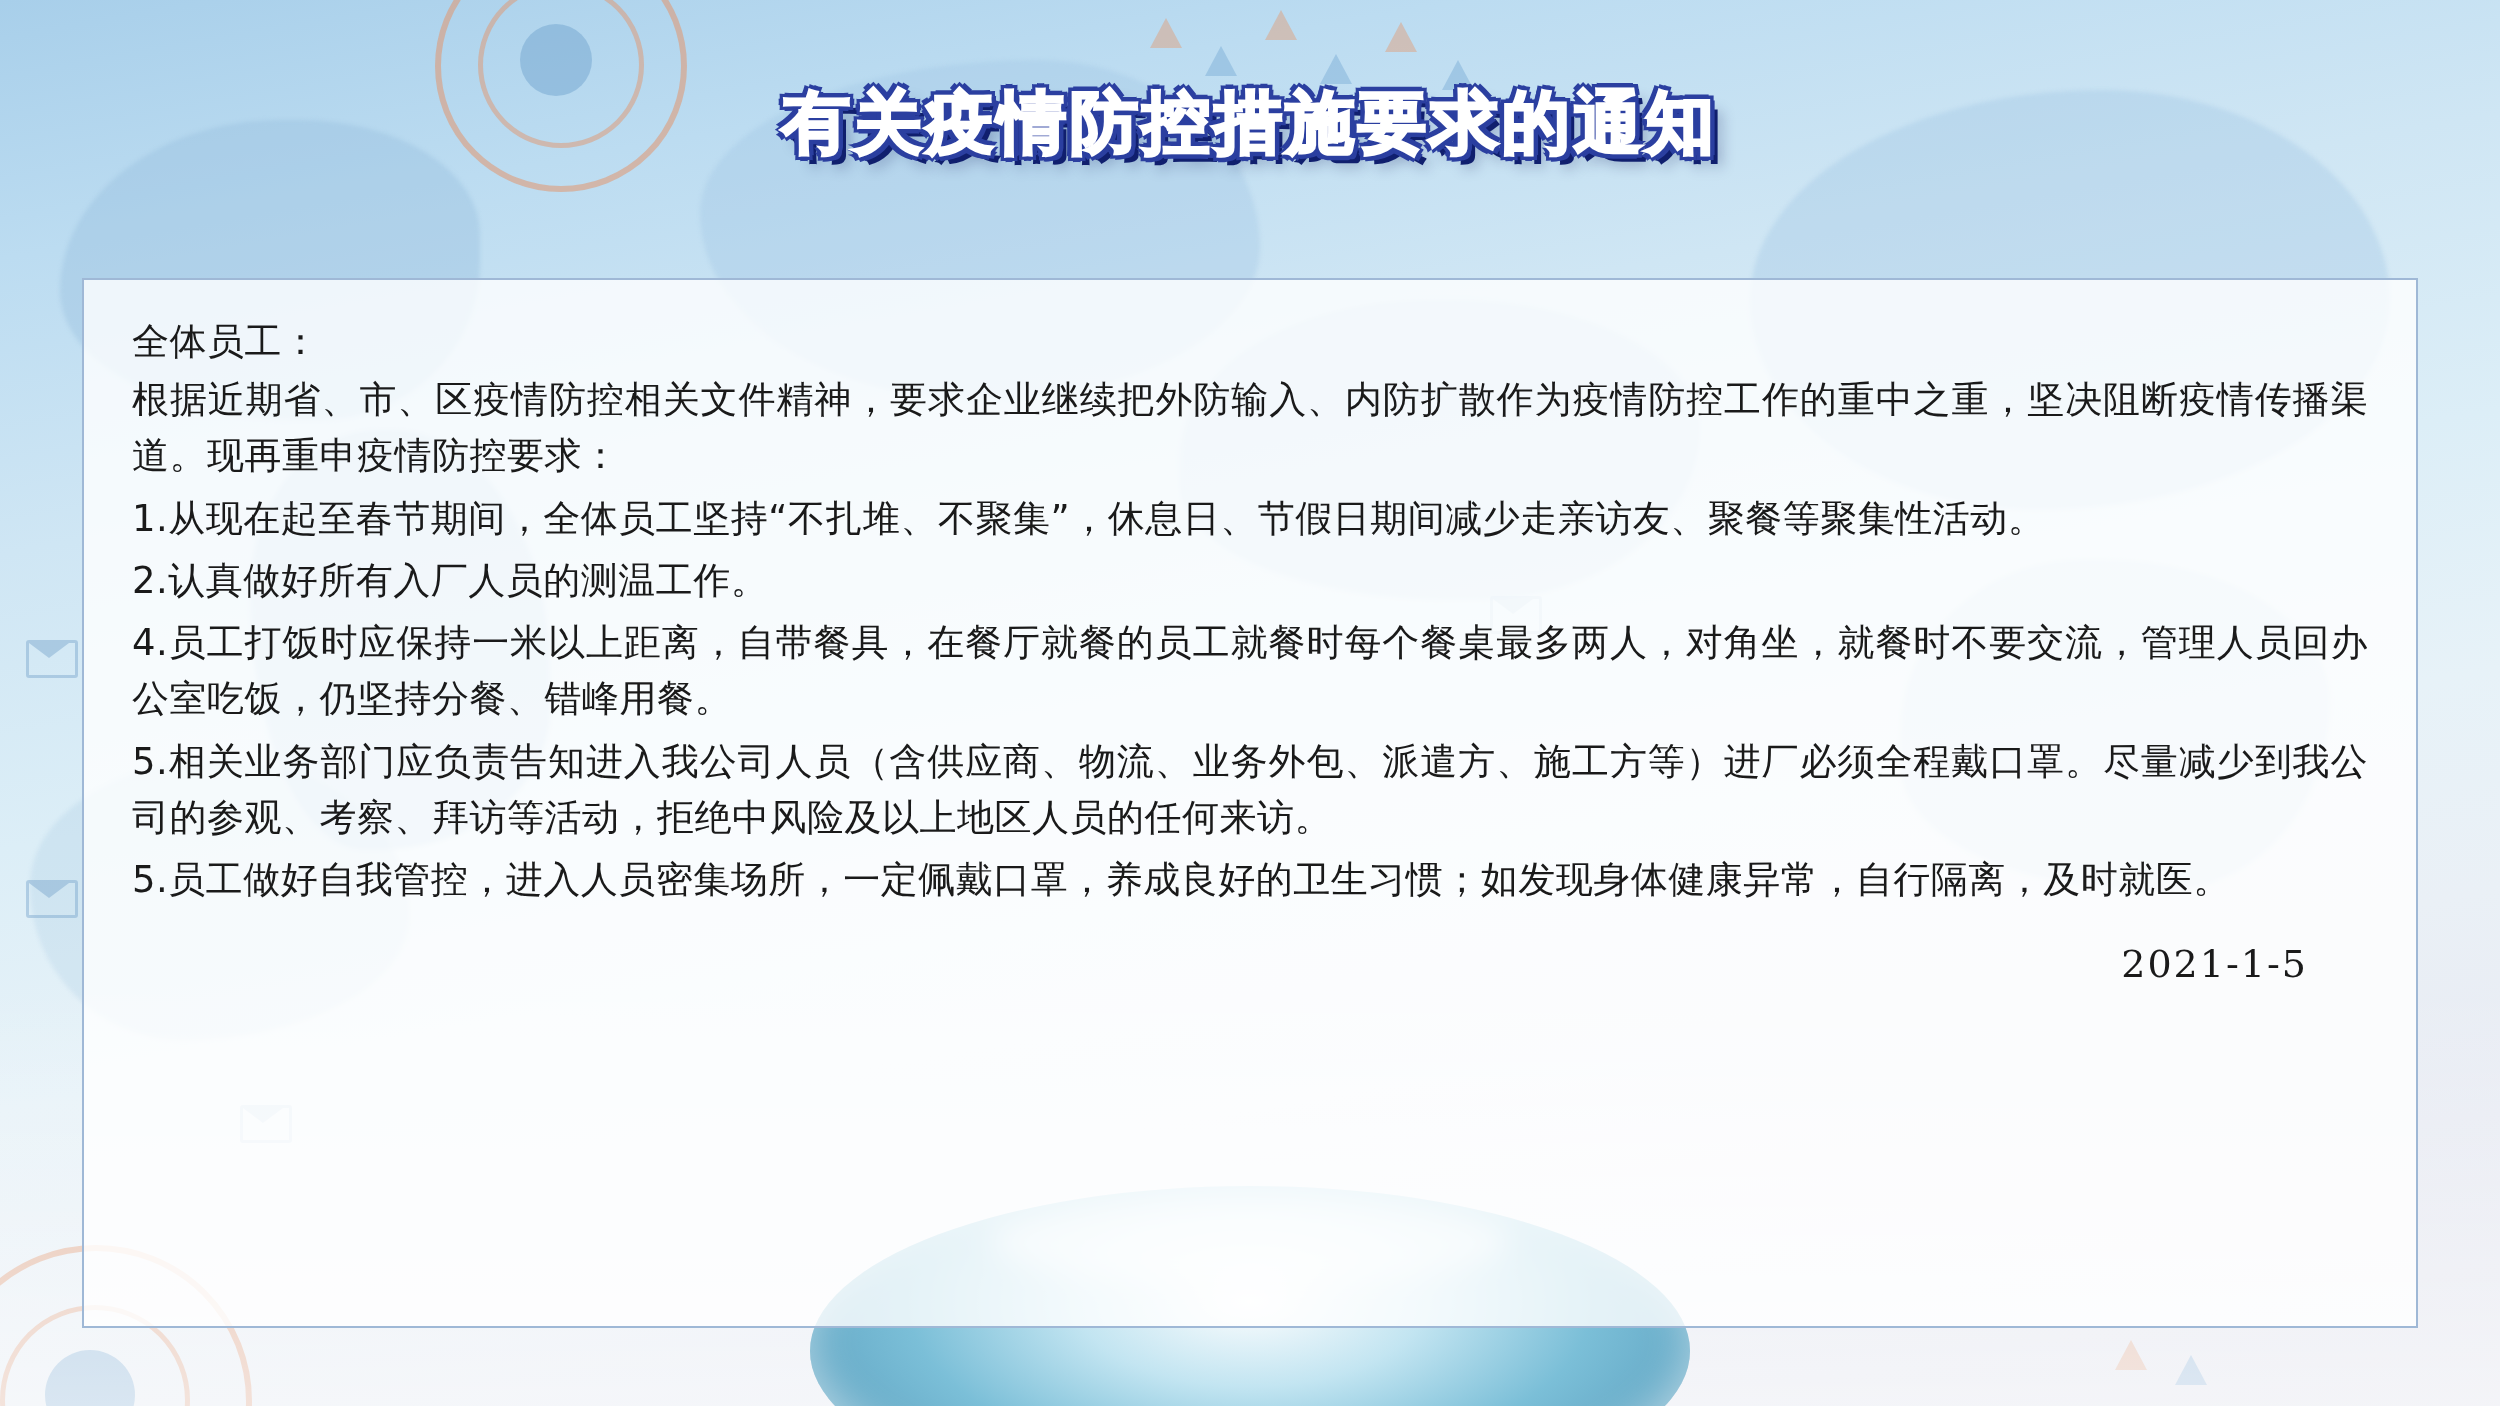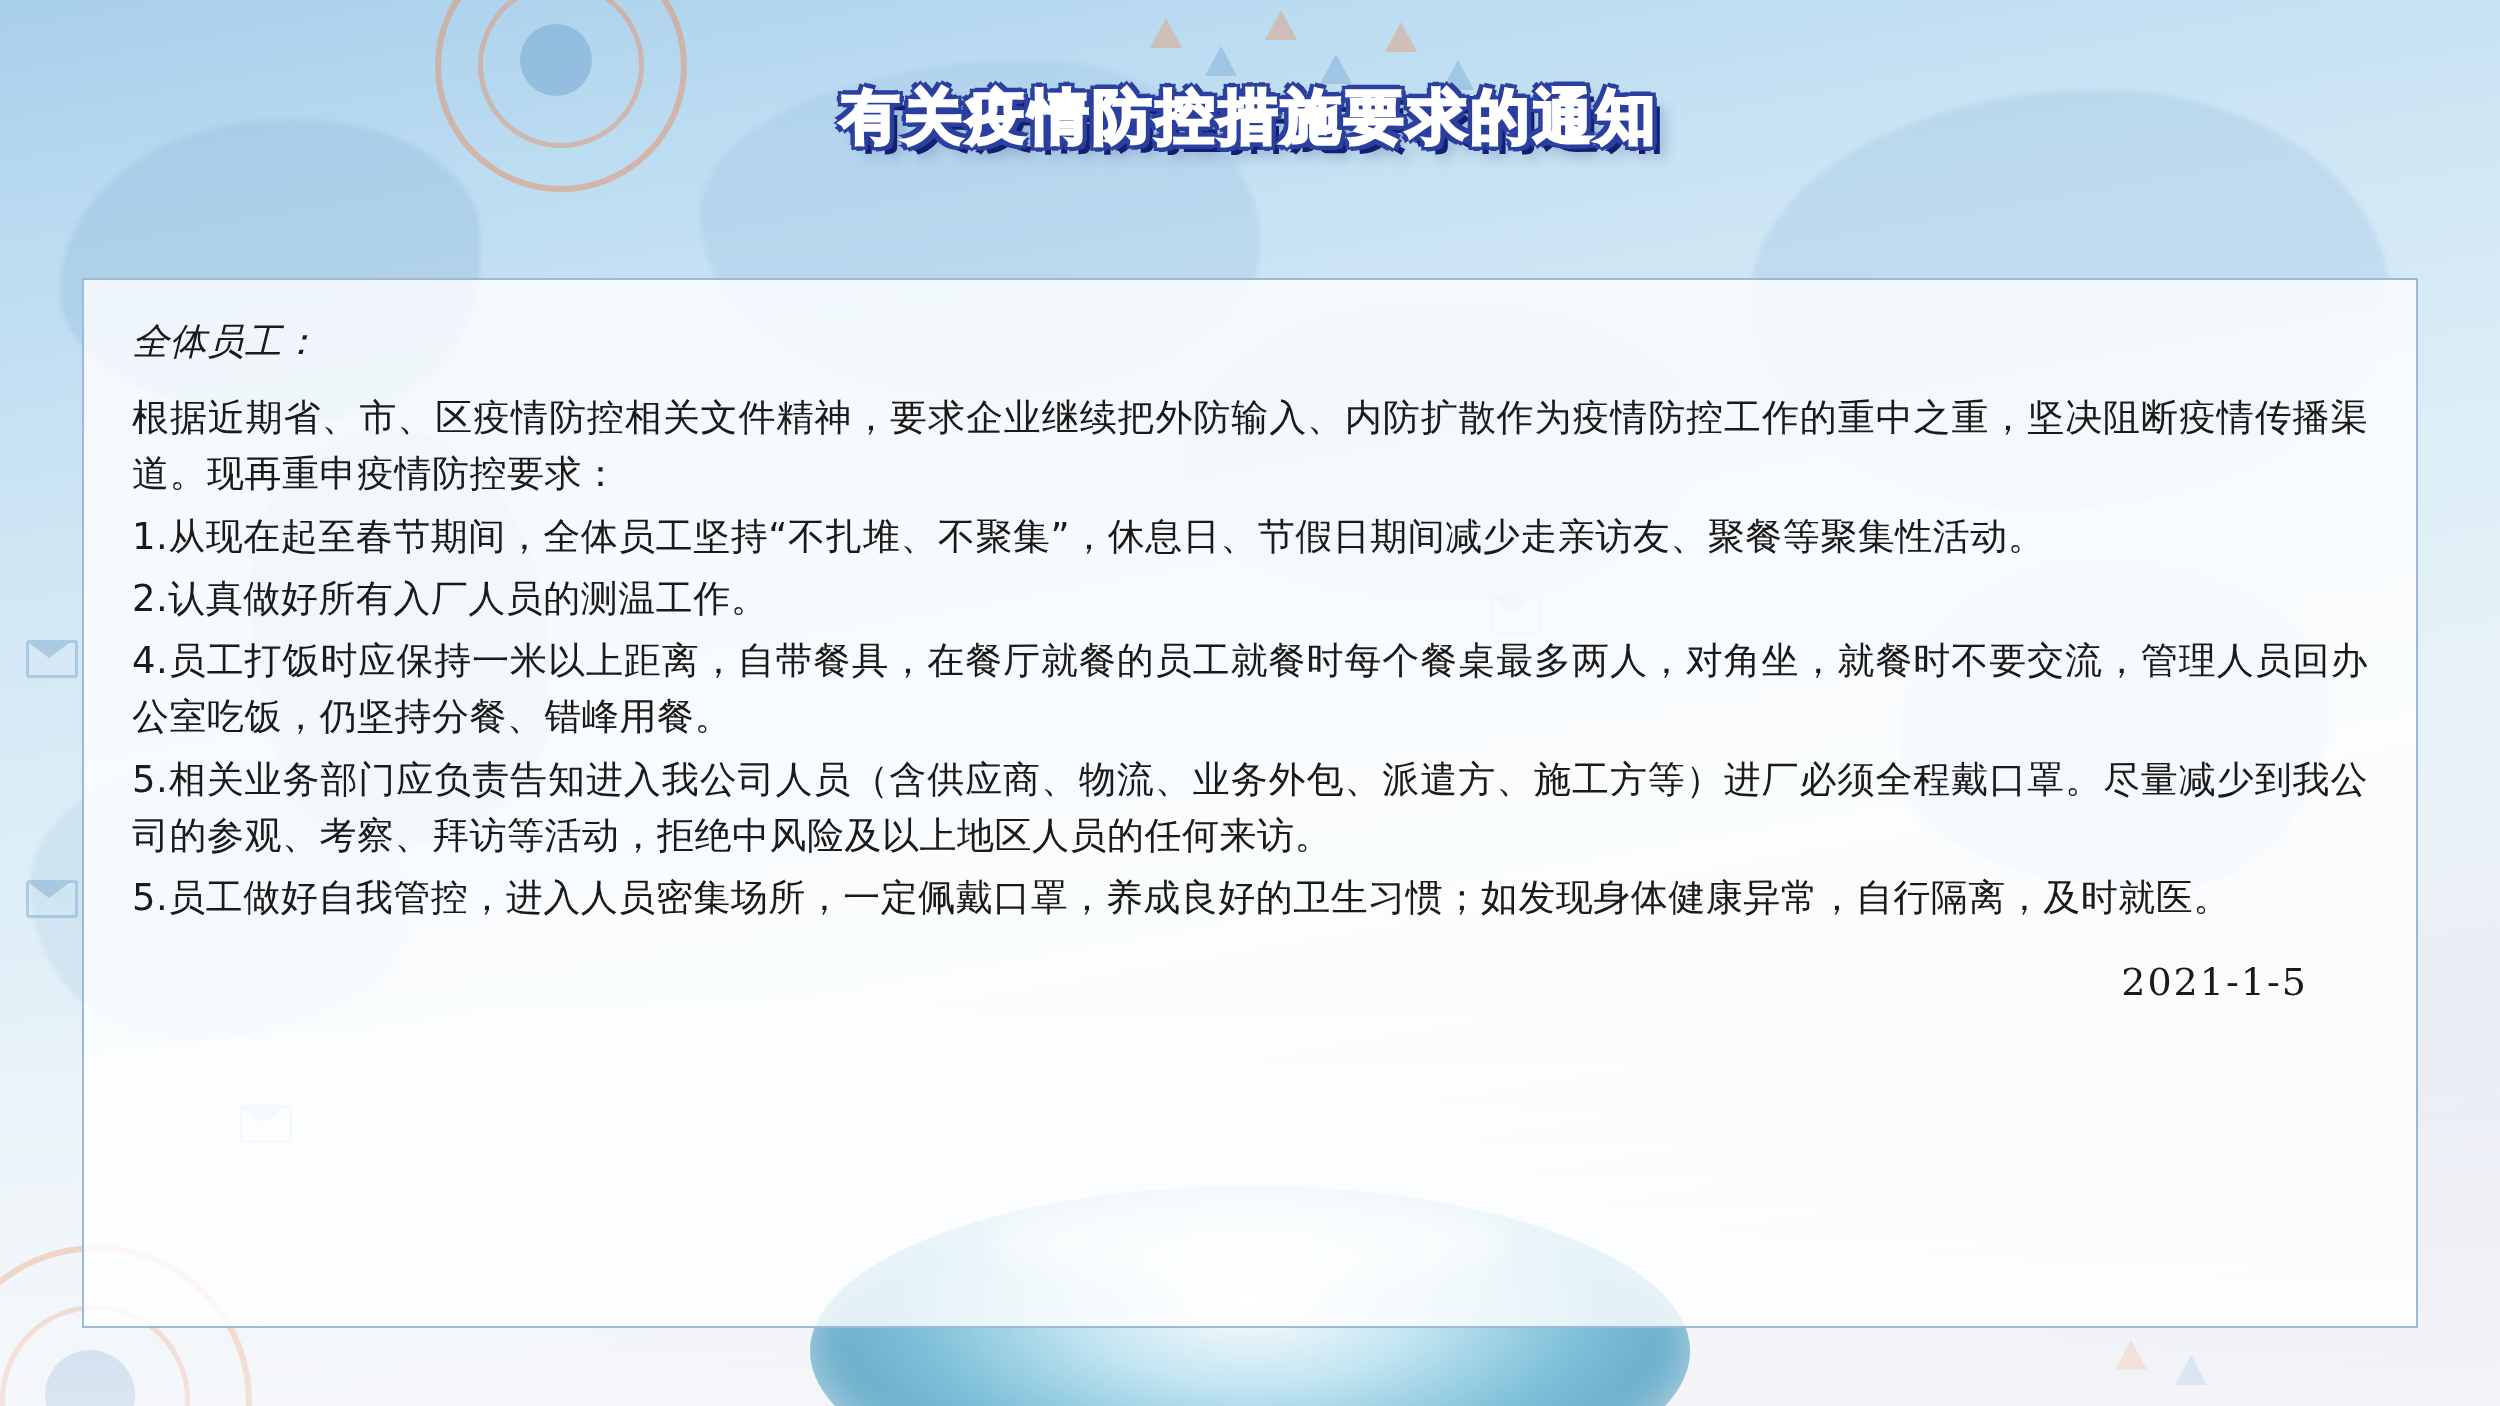--- a/index.html
+++ b/index.html
@@ -153,21 +153,21 @@
     position: absolute;
     left: 0;
     right: 0;
     top: 78px;
     text-align: center;
     z-index: 6;
   }
   #poster-title {
     display: inline-block;
     font-family: "DejaVu Sans", "Liberation Sans", sans-serif;
-    font-size: 59px;
+    font-size: 68px;
     font-weight: bold;
     letter-spacing: 4px;
     color: #ffffff;
     -webkit-text-stroke: 3px #ffffff;
     text-shadow:
       6px 0 0 #2b3fa0,
       -6px 0 0 #2b3fa0,
       0 6px 0 #2b3fa0,
       0 -6px 0 #2b3fa0,
       5px 5px 0 #2b3fa0,
@@ -195,22 +195,21 @@
   .body-line {
     font-family: "DejaVu Sans", "Liberation Sans", sans-serif;
     font-size: 37px;
     line-height: 1.52;
     color: #1a1a1a;
     margin: 0 0 6px 0;
     text-align: justify;
     letter-spacing: 0.5px;
   }
   .salutation {
-    margin-bottom: 20px;
-    font-style: italic;
+    margin-bottom: 2px;
   }
   .indent {
     text-indent: 0;
   }
 
   #doc-date {
     margin-top: 34px;
     text-align: right;
     padding-right: 60px;
     font-family: "DejaVu Serif", "Liberation Serif", serif;

